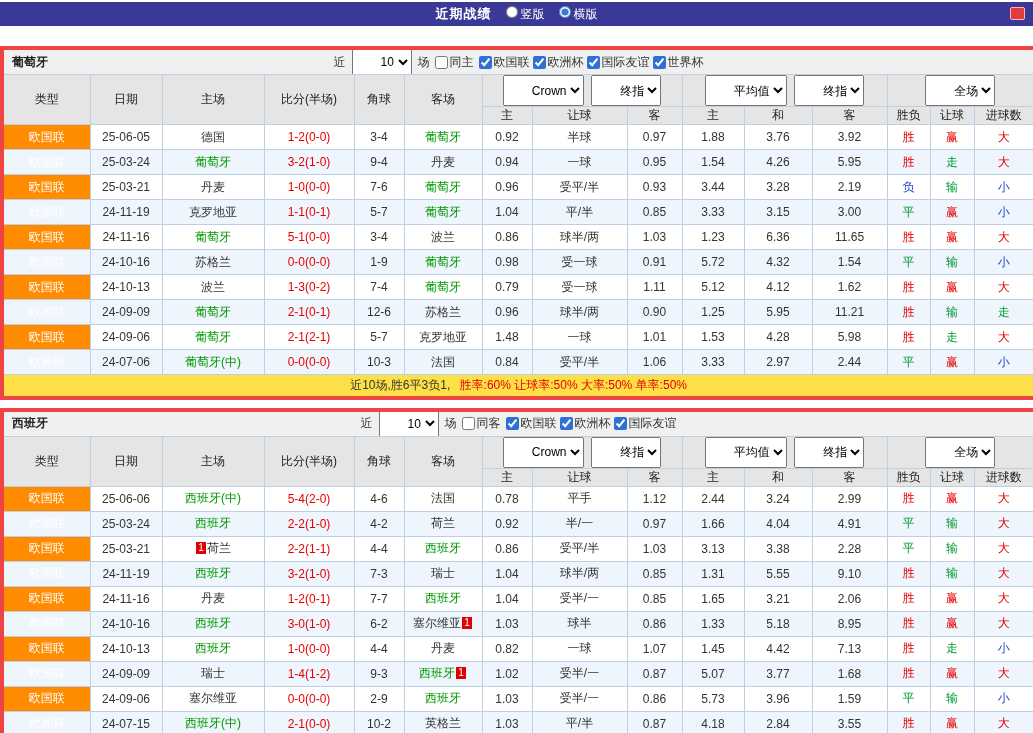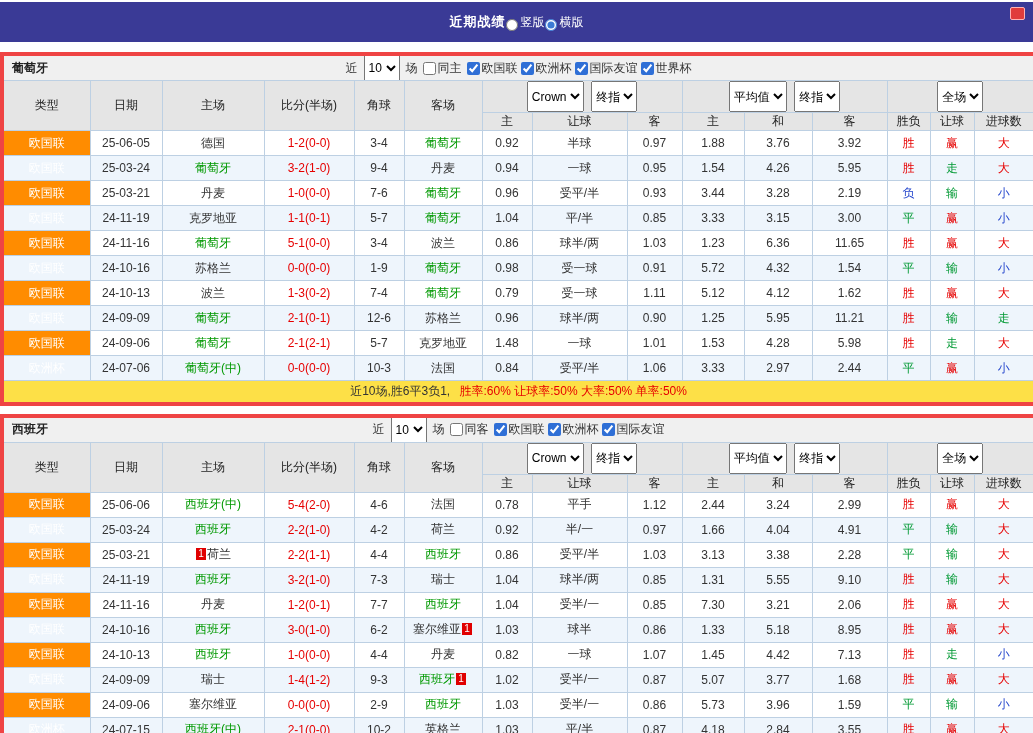--- a/index.html
+++ b/index.html
@@ -4,39 +4,39 @@
 <style>
   :root{
     --accent:#3a3a96; --badge-league:#ff8c00; --badge-cup:#990000;
     --win:#e60000; --draw:#009933; --lose:#2244cc;
     --score:#e60000; --team-hl:#009900; --row-alt:#eef5fc; --border:#bdd0e3;
   }
   *{box-sizing:border-box;}
   html,body{margin:0;padding:0;width:1033px;height:733px;overflow:hidden;
     background:#fff;font-family:"Liberation Sans","DejaVu Sans",sans-serif;font-size:12px;color:#333;}
   
-  .topbar{position:relative;height:40px;background:var(--accent);margin:2px 0 10px;
-    display:flex;align-items:center;justify-content:center;color:#fff;}
+  .topbar{position:relative;height:24px;background:var(--accent);margin:2px 0 20px;
+    display:flex;align-items:center;justify-content:center;gap:14px;color:#fff;}
   .topbar-title{font-weight:bold;font-size:13px;letter-spacing:1px;}
-  .topbar label{display:inline-flex;align-items:flex-end;gap:3px;cursor:pointer;}
+  .topbar label{display:inline-flex;align-items:flex-start;gap:3px;cursor:pointer;}
   .topbar input[type=radio]{margin:0;width:12px;height:12px;accent-color:#3b7bd4;}
   .top-icon{position:absolute;right:8px;top:5px;width:15px;height:13px;background:#e03c3c;
     border-radius:2px;border:1px solid #ffb3b3;cursor:pointer;}
   
   .stat-table{border-collapse:collapse;table-layout:fixed;width:1033px;margin-bottom:8px;
     border:4px solid #ef4444;}
   .stat-table td,.stat-table th{border:1px solid var(--border);text-align:center;padding:0;
     height:25px;font-weight:normal;overflow:hidden;white-space:nowrap;}
   .filter-row td{background:#f0f0f0;height:24px;}
   .filter-flex{display:flex;align-items:center;position:relative;height:24px;}
   .team-label{position:absolute;left:8px;font-weight:bold;color:#222;}
   .filters{margin:0 auto;display:flex;align-items:center;gap:4px;}
   .filters label{display:inline-flex;align-items:center;gap:1px;cursor:pointer;}
   input[type=checkbox]{width:13px;height:13px;margin:0 1px;accent-color:#2f6fd6;}
-  select{font-size:12px;height:31px;font-family:inherit;margin:0 2px;}
+  select{font-size:12px;height:31px;font-family:inherit;margin:0 2px;padding-left:24px;}
   .hdr-row th{background:#e5e5e5;height:17px;color:#222;}
   .ddl{background:#e5e5e5;}
   tbody[data-rows] td{background:#fff;}
   tbody[data-rows] tr:nth-child(even) td{background:var(--row-alt);}
   tbody[data-rows] td.type-league{background:var(--badge-league);color:#fff;}
   tbody[data-rows] td.type-cup{background:var(--badge-cup);color:#fff;}
   td.score{color:var(--score);}
   .hl{color:var(--team-hl);}
   .card{display:inline-block;background:#e00000;color:#fff;font-size:10px;line-height:12px;
     width:10px;height:12px;margin:0 1px;vertical-align:1px;text-align:center;}
@@ -479,21 +479,21 @@
       <tr>
     <td class="type-league">欧国联</td>
     <td>24-11-16</td>
     <td><span>丹麦</span></td>
     <td class="score">1-2(0-1)</td>
     <td>7-7</td>
     <td><span class="hl">西班牙</span></td>
     <td>1.04</td>
     <td>受半/一</td>
     <td>0.85</td>
-    <td>7.30</td>
+    <td>1.65</td>
     <td>3.21</td>
     <td>2.06</td>
     <td class="c-red">胜</td>
     <td class="c-red">赢</td>
     <td class="c-red">大</td>
   </tr>
       <tr>
     <td class="type-league">欧国联</td>
     <td>24-10-16</td>
     <td><span class="hl">西班牙</span></td>

